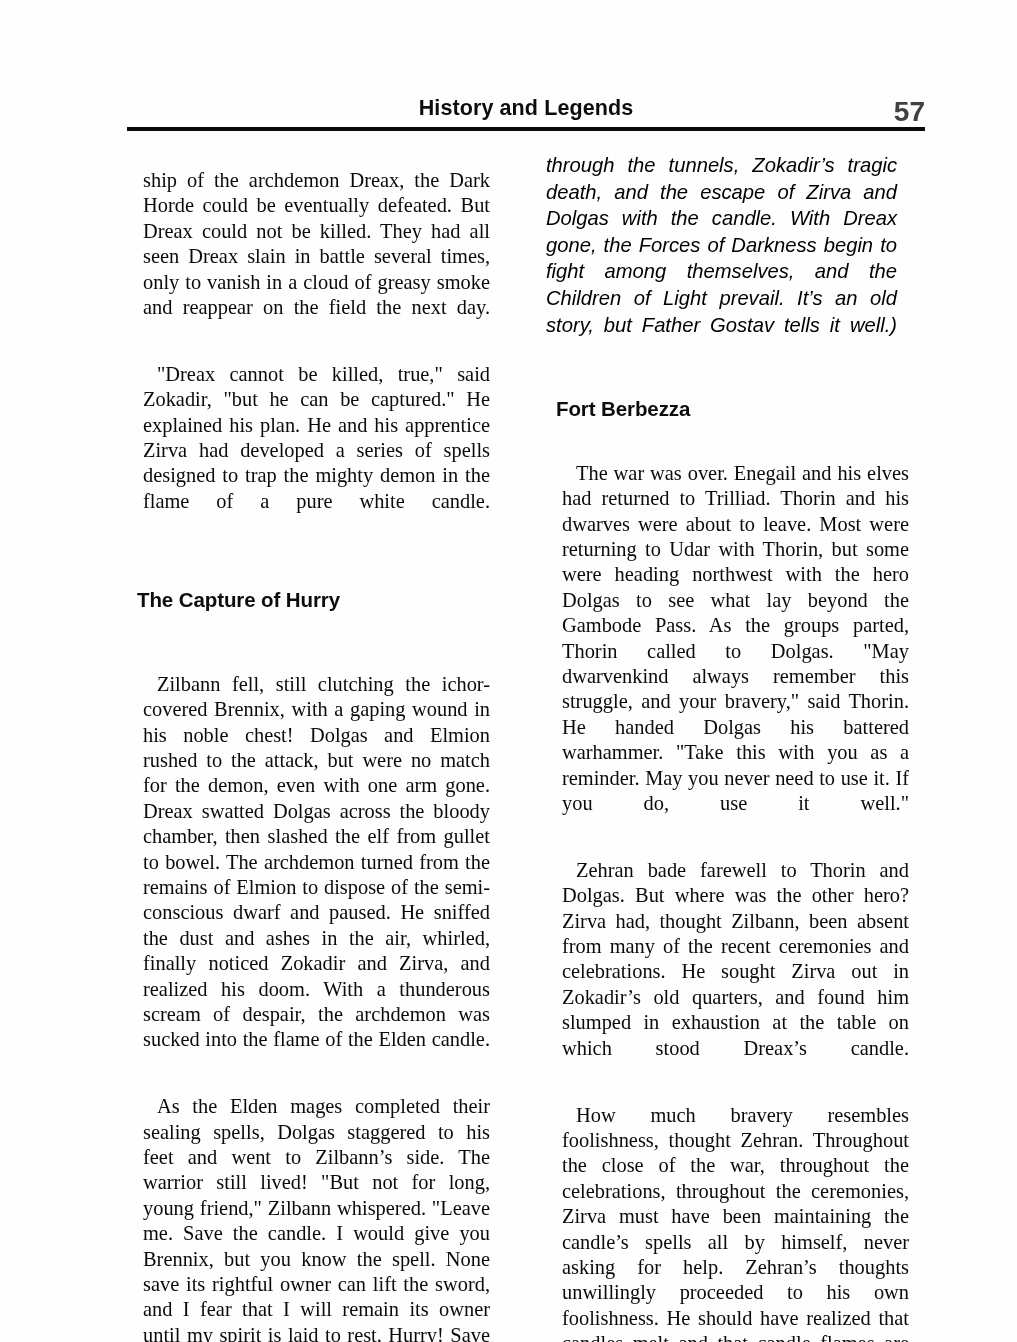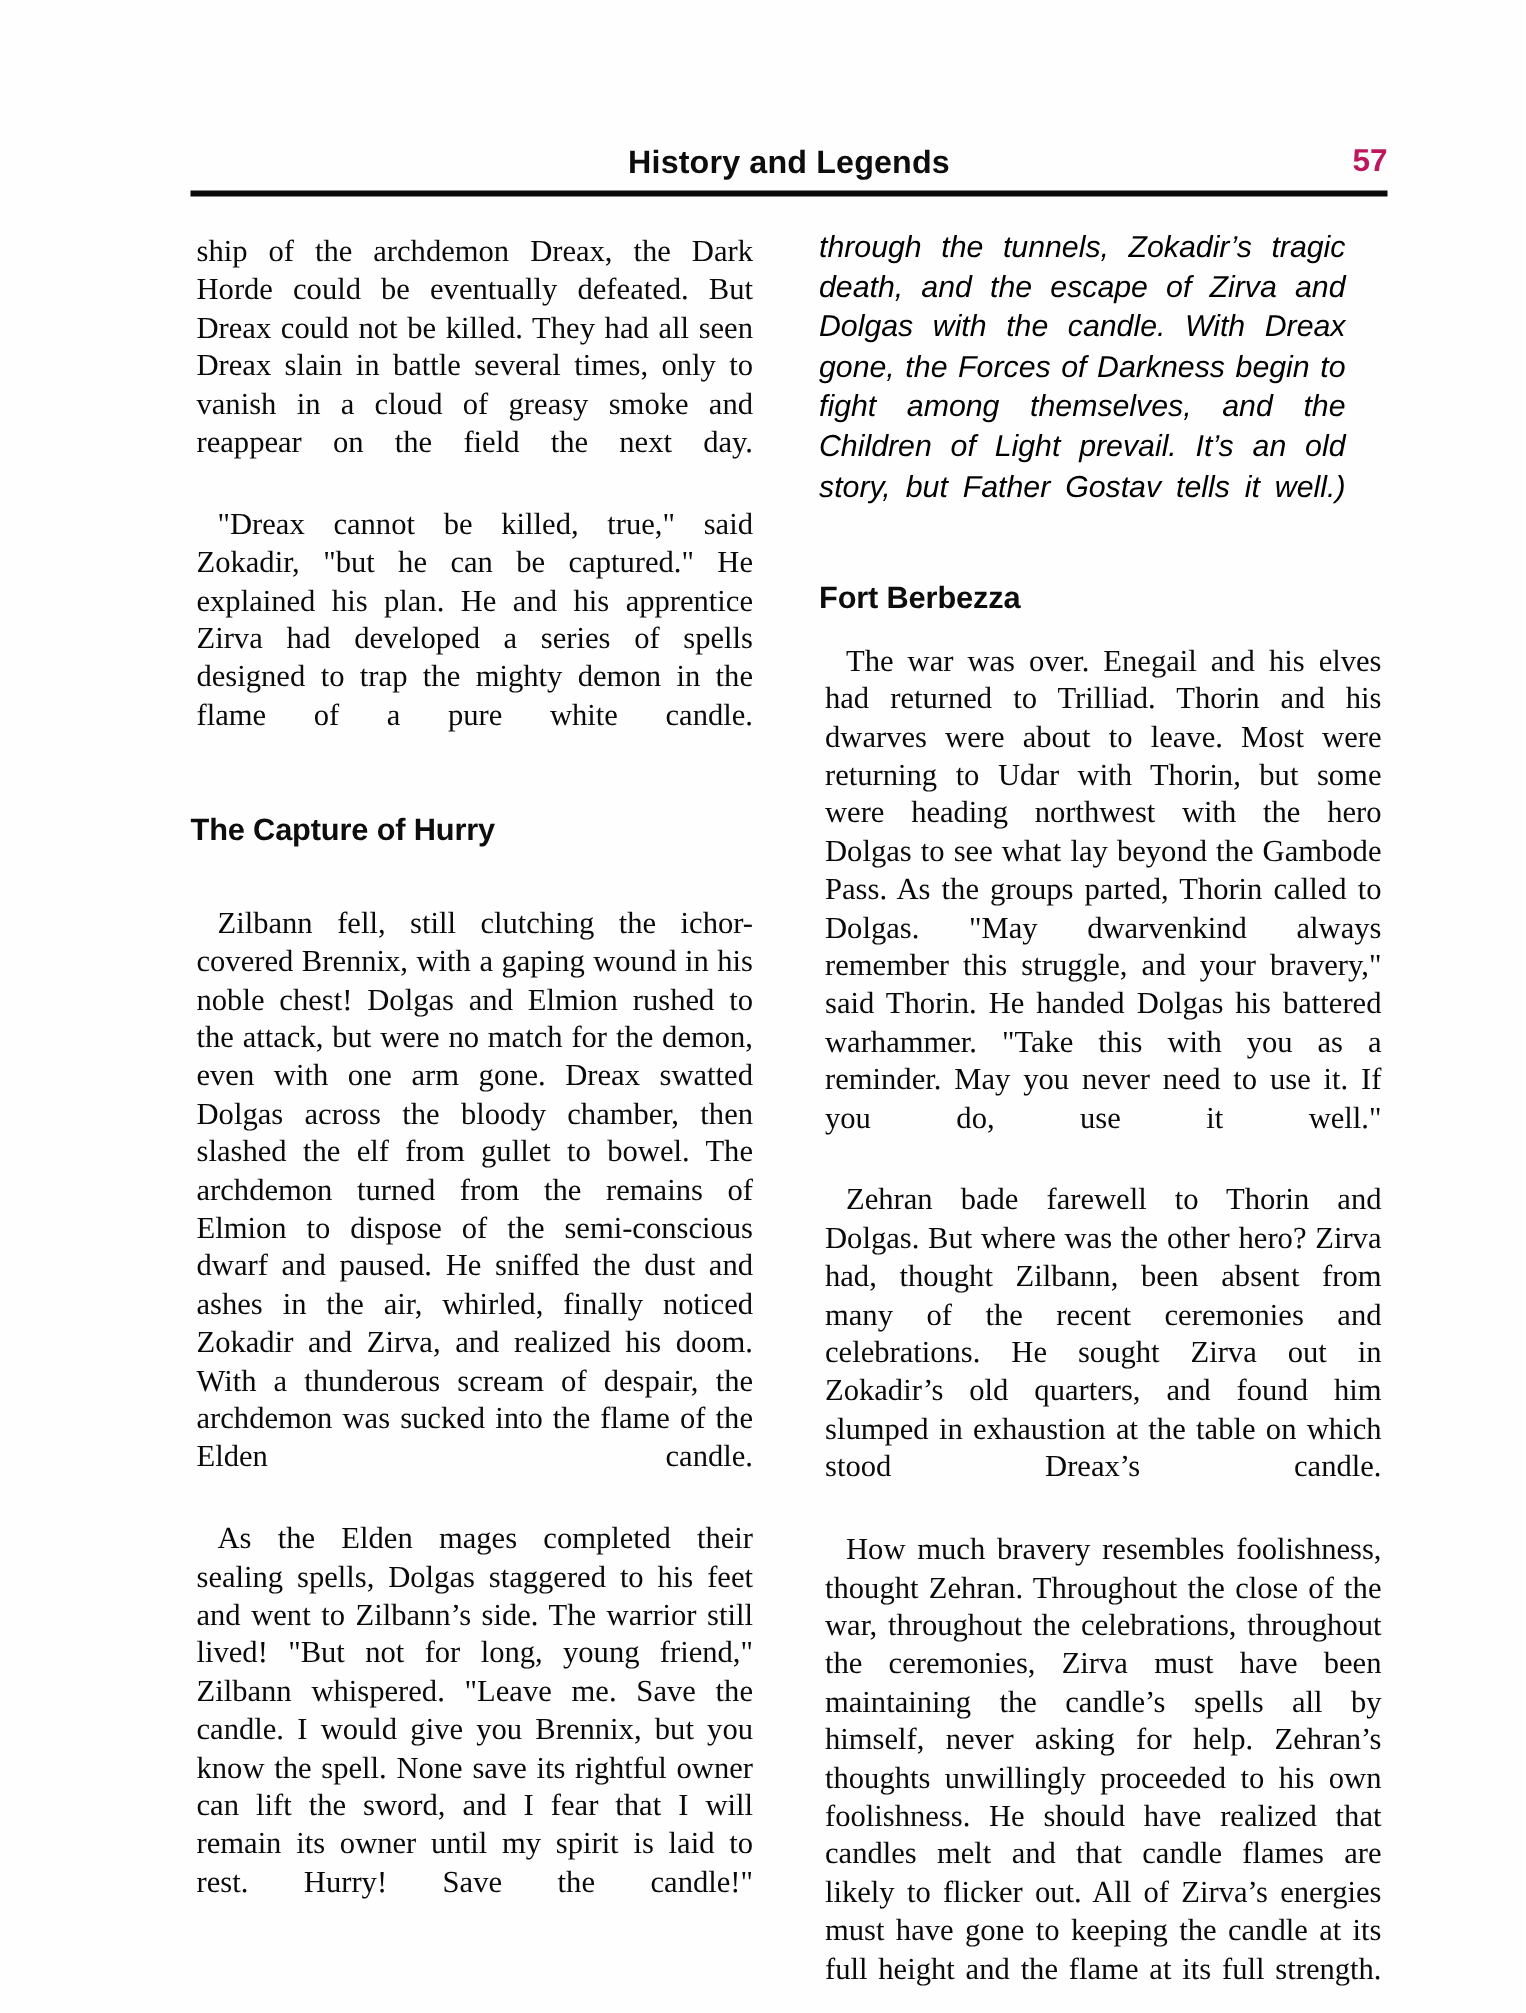--- a/index.html
+++ b/index.html
@@ -36,22 +36,22 @@
     font-size: 21.5px;
     letter-spacing: 0.1px;
     color: #0d0d0d;
   }
   .header-pageno {
     position: absolute;
     right: 0;
     top: 0;
     font-family: "Liberation Sans", "DejaVu Sans", sans-serif;
     font-weight: bold;
-    font-size: 21px;
-    color: #be185d;
+    font-size: 28px;
+    color: #404040;
   }
   .header-rule {
     position: absolute;
     left: 127px;
     top: 127px;
     width: 798px;
     height: 4px;
     background: #0a0a0a;
   }
 
@@ -67,41 +67,41 @@
     position: absolute;
     top: 0;
     width: 379px;
     height: 1150px;
   }
   .col-left  { left: 0; }
   .col-right { left: 419px; }
 
   
   p.body {
-    margin: 4px;
+    margin: 16px;
     text-align: justify;
     text-justify: inter-word;
     font-size: 20.4px;
     line-height: 25.4px;
     hyphens: none;
     word-spacing: 0.2px;
   }
   p.body.indent { text-indent: 14px; }
   p.body.noindent { text-indent: 0; }
 
   
   p.body::after {
     content: "";
     display: inline-block;
     width: 100%;
   }
 
   
   h2.section {
-    margin: 0;
+    margin: 10px;
     font-family: "Liberation Sans", "DejaVu Sans", sans-serif;
     font-weight: bold;
     font-size: 20.5px;
     line-height: 24px;
     letter-spacing: -0.1px;
     color: #0d0d0d;
   }
   .head-gap-before { height: 22px; }
   .head-gap-after  { height: 14px; }
 

